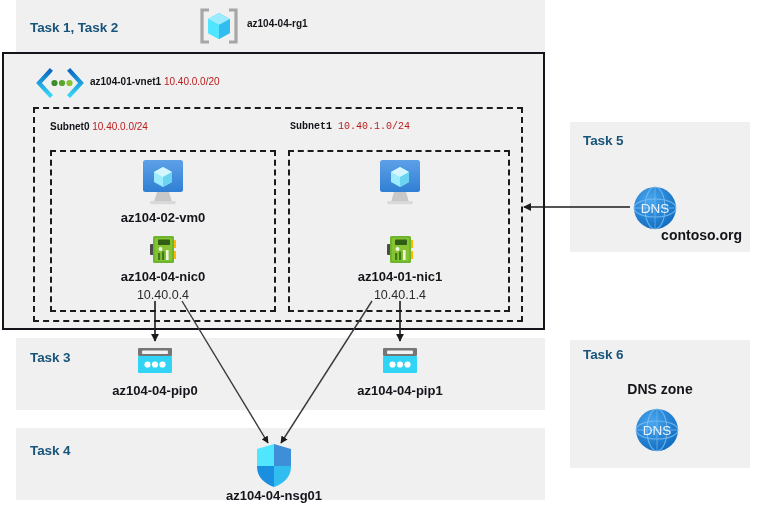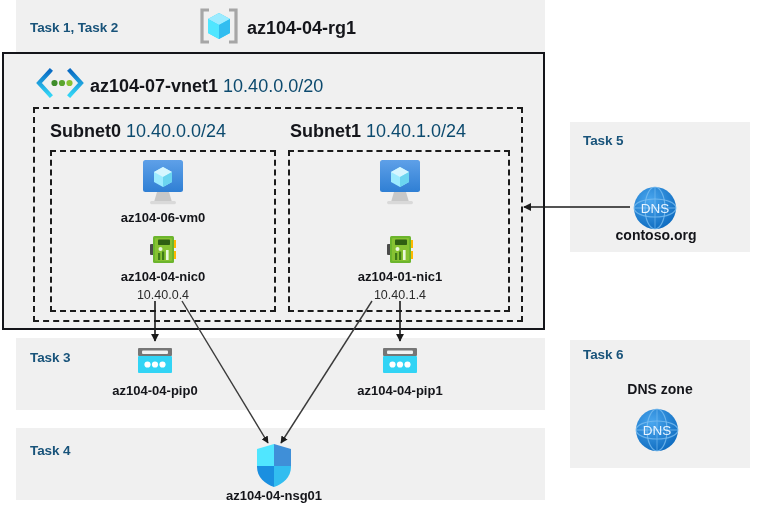--- a/index.html
+++ b/index.html
@@ -47,25 +47,25 @@
   }
   .subnet-inner {
     position: absolute;
     border: 2px dashed #1b1b1b;
     box-sizing: border-box;
     background: transparent;
   }
   .res-title {
     position: absolute;
     white-space: nowrap;
-    font-size: 18px;
+    font-size: 10px;
     color: #14151a;
   }
   .res-title b { font-weight: bold; }
-  .res-title span.cidr { font-weight: normal; color: #0c4a6e; }
+  .res-title span.cidr { font-weight: normal; color: #b91c1c; }
   .node-label {
     position: absolute;
     text-align: center;
     font-size: 13px;
     font-weight: bold;
     color: #14151a;
     white-space: nowrap;
   }
   .node-sub {
     position: absolute;
@@ -132,21 +132,21 @@
       </defs>
       <path d="M14 3 L3 15 L14 27" fill="none" stroke="url(#vnetg)" stroke-width="4.2" stroke-linecap="square"></path>
       <path d="M34 3 L45 15 L34 27" fill="none" stroke="url(#vnetg)" stroke-width="4.2" stroke-linecap="square"></path>
       <circle cx="18.5" cy="15" r="3.1" fill="#3e8c2a"></circle>
       <circle cx="26" cy="15" r="3.1" fill="#5aa52e"></circle>
       <circle cx="33.5" cy="15" r="3.1" fill="#86c232"></circle>
     </svg>
   </div>
 
   <div class="res-title" style="left:90px; top:76px;">
-    <b>az104-07-vnet1</b><span>&nbsp;</span><span class="cidr">10.40.0.0/20</span>
+    <b>az104-01-vnet1</b><span>&nbsp;</span><span class="cidr">10.40.0.0/20</span>
   </div>
 
   <div class="subnet-outer" style="left:33px; top:107px; width:490px; height:215px;"></div>
 
   <div class="res-title" style="left:50px; top:121px;">
     <b>Subnet0</b><span>&nbsp;</span><span class="cidr">10.40.0.0/24</span>
   </div>
 
   <div class="subnet-inner" style="left:50px; top:150px; width:226px; height:162px;"></div>
 
@@ -160,21 +160,21 @@
       </defs>
       <rect x="8" y="2" width="40" height="32" rx="2.5" fill="url(#vmg0)"></rect>
       <polygon points="28,9 37,14 37,24 28,29 19,24 19,14" fill="#9cebff"></polygon>
       <polygon points="28,9 37,14 28,19 19,14" fill="#d6f6ff"></polygon>
       <polygon points="28,19 37,14 37,24 28,29" fill="#6bd5f0"></polygon>
       <path d="M22 34 L34 34 L37 44 L19 44 Z" fill="#c8c8c8"></path>
       <rect x="15" y="43" width="26" height="3.2" rx="1.6" fill="#d9d9d9"></rect>
     </svg>
   </div>
 
-  <div class="node-label" style="left:83px; top:210px; width:160px;">az104-06-vm0</div>
+  <div class="node-label" style="left:83px; top:210px; width:160px;">az104-02-vm0</div>
 
   <div class="icon-wrap" style="left:147px; top:233px; width:33px; height:33px;">
     <svg width="33" height="33" viewBox="0 0 33 33">
       <rect x="9" y="9" width="3" height="7" fill="#ffb900"></rect>
       <rect x="9" y="18" width="3" height="7" fill="#ffb900"></rect>
       <rect x="25" y="7" width="4" height="8" fill="#ffb900"></rect>
       <rect x="25" y="18" width="4" height="8" fill="#ffb900"></rect>
       <rect x="3" y="11" width="4" height="11" rx="1" fill="#4b4b4b"></rect>
       <rect x="6" y="3" width="21" height="27" rx="1.5" fill="#6cb52d"></rect>
       <rect x="8" y="5" width="17" height="23" rx="1" fill="#86c232"></rect>
@@ -182,21 +182,21 @@
       <circle cx="13.5" cy="16" r="2" fill="#eaf7dd"></circle>
       <rect x="11" y="20" width="2.2" height="7" fill="#3e7a18"></rect>
       <rect x="15" y="18.5" width="2.2" height="8.5" fill="#3e7a18"></rect>
       <rect x="19" y="17" width="2.6" height="10" fill="#eaf7dd"></rect>
     </svg>
   </div>
 
   <div class="node-label" style="left:83px; top:269px; width:160px;">az104-04-nic0</div>
   <div class="node-sub" style="left:83px; top:288px; width:160px;">10.40.0.4</div>
 
-  <div class="res-title" style="left:290px; top:121px;">
+  <div class="res-title" style="left:290px; top:121px;font-family:Liberation Mono, monospace;">
     <b>Subnet1</b><span>&nbsp;</span><span class="cidr">10.40.1.0/24</span>
   </div>
 
   <div class="subnet-inner" style="left:288px; top:150px; width:222px; height:162px;"></div>
 
   <div class="icon-wrap" style="left:372px; top:158px; width:56px; height:48px;">
     <svg width="56" height="48" viewBox="0 0 56 48">
       <defs>
         <linearGradient id="vmg1" x1="0" y1="0" x2="0" y2="1">
           <stop offset="0%" stop-color="#5ea0e8"></stop>
@@ -300,21 +300,21 @@
       </defs>
       <circle cx="24" cy="24" r="21" fill="url(#dnsg5)"></circle>
       <ellipse cx="24" cy="24" rx="10" ry="21" fill="none" stroke="#7fc0f2" stroke-width="1.2" opacity="0.75"></ellipse>
       <ellipse cx="24" cy="24" rx="21" ry="9" fill="none" stroke="#7fc0f2" stroke-width="1.2" opacity="0.75"></ellipse>
       <line x1="3" y1="24" x2="45" y2="24" stroke="#7fc0f2" stroke-width="1.2" opacity="0.75"></line>
       <line x1="24" y1="3" x2="24" y2="45" stroke="#7fc0f2" stroke-width="1.2" opacity="0.5"></line>
       <text x="24" y="29" text-anchor="middle" font-family="Liberation Sans, sans-serif" font-size="13.5" fill="#e8f4ff">DNS</text>
     </svg>
   </div>
 
-  <div class="center-txt bold-head" style="left:570px; top:227px; width:172px;">contoso.org</div>
+  <div class="center-txt bold-head" style="left:570px; top:227px; width:172px;text-align:right;">contoso.org</div>
 
   <div class="panel" style="left:570px; top:340px; width:180px; height:128px;"></div>
 
   <div class="task-label" style="left:583px; top:347px;">Task 6</div>
 
   <div class="center-txt bold-head" style="left:570px; top:381px; width:180px;">DNS zone</div>
 
   <div class="icon-wrap" style="left:633px; top:406px; width:48px; height:48px;">
     <svg width="48" height="48" viewBox="0 0 48 48">
       <defs>

